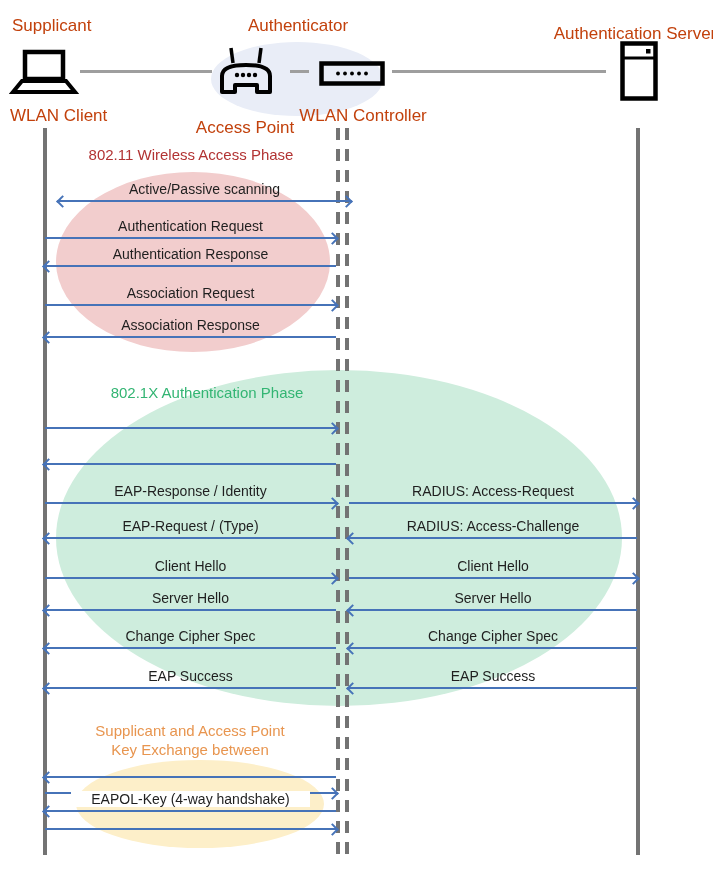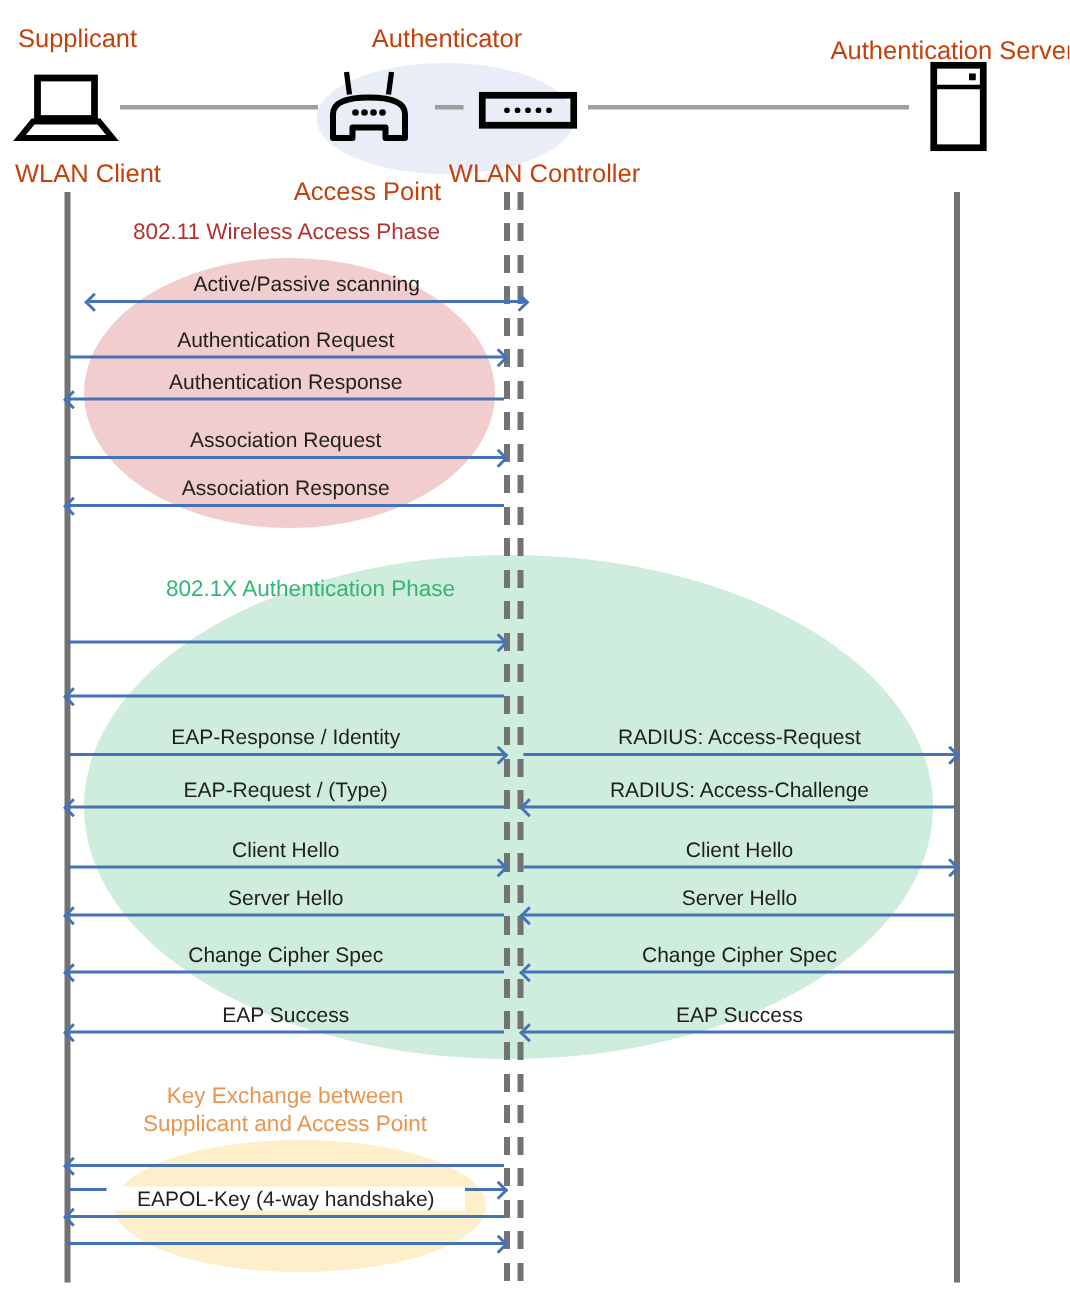--- a/index.html
+++ b/index.html
@@ -83,22 +83,22 @@
   <div class="ellipse" style="left:76px; top:760px; width:248px; height:88px; background:var(--p3-fill,#fdefc9);"></div>
 
   <div class="lifeline" style="left:43px; top:128px; height:727px;"></div>
   <div class="lifeline dashed" style="left:336px; top:128px; height:727px;"></div>
   <div class="lifeline dashed" style="left:345px; top:128px; height:727px;"></div>
   <div class="lifeline" style="left:636px; top:128px; height:727px;"></div>
 
   <div class="phase-title" style="left:191px; top:146px; color:var(--p1-title,#b23333);">802.11 Wireless Access Phase</div>
   <div class="phase-title" style="left:207px; top:384px; color:var(--p2-title,#33b573);">802.1X Authentication Phase</div>
   <div class="phase-title" style="left:190px; top:721px; color:var(--p3-title,#e8954f); line-height:19px;">
+    <span style="display:block">Supplicant and Access Point</span>
     <span style="display:block">Key Exchange between</span>
-    <span style="display:block">Supplicant and Access Point</span>
   </div>
 
   <div id="messages">
       <div class="msg" style="left: 59px; width: 291px; top: 176px; height: 26px; text-decoration: underline;">
         <div class="line"></div>
         <i class="head r"></i>
         <i class="head l"></i>
         <div class="label"><span>Active/Passive scanning</span></div>
       </div>
       <div class="msg" style="left: 45px; width: 291px; top: 213px; height: 26px;">

